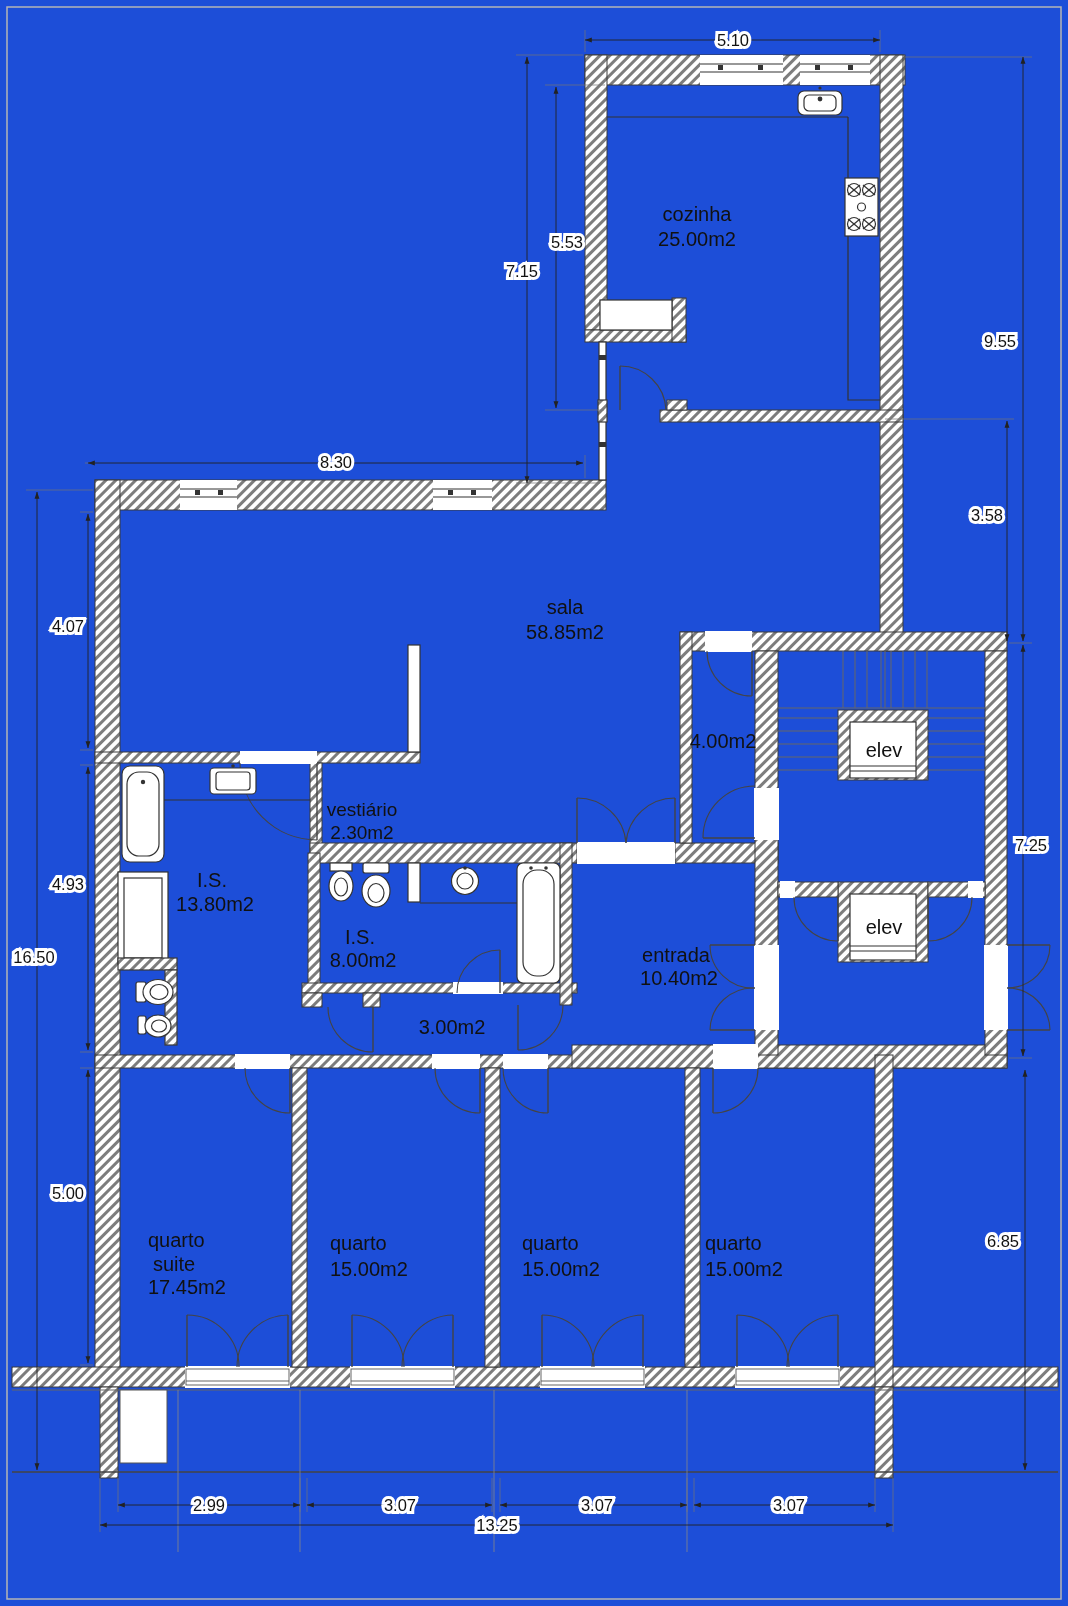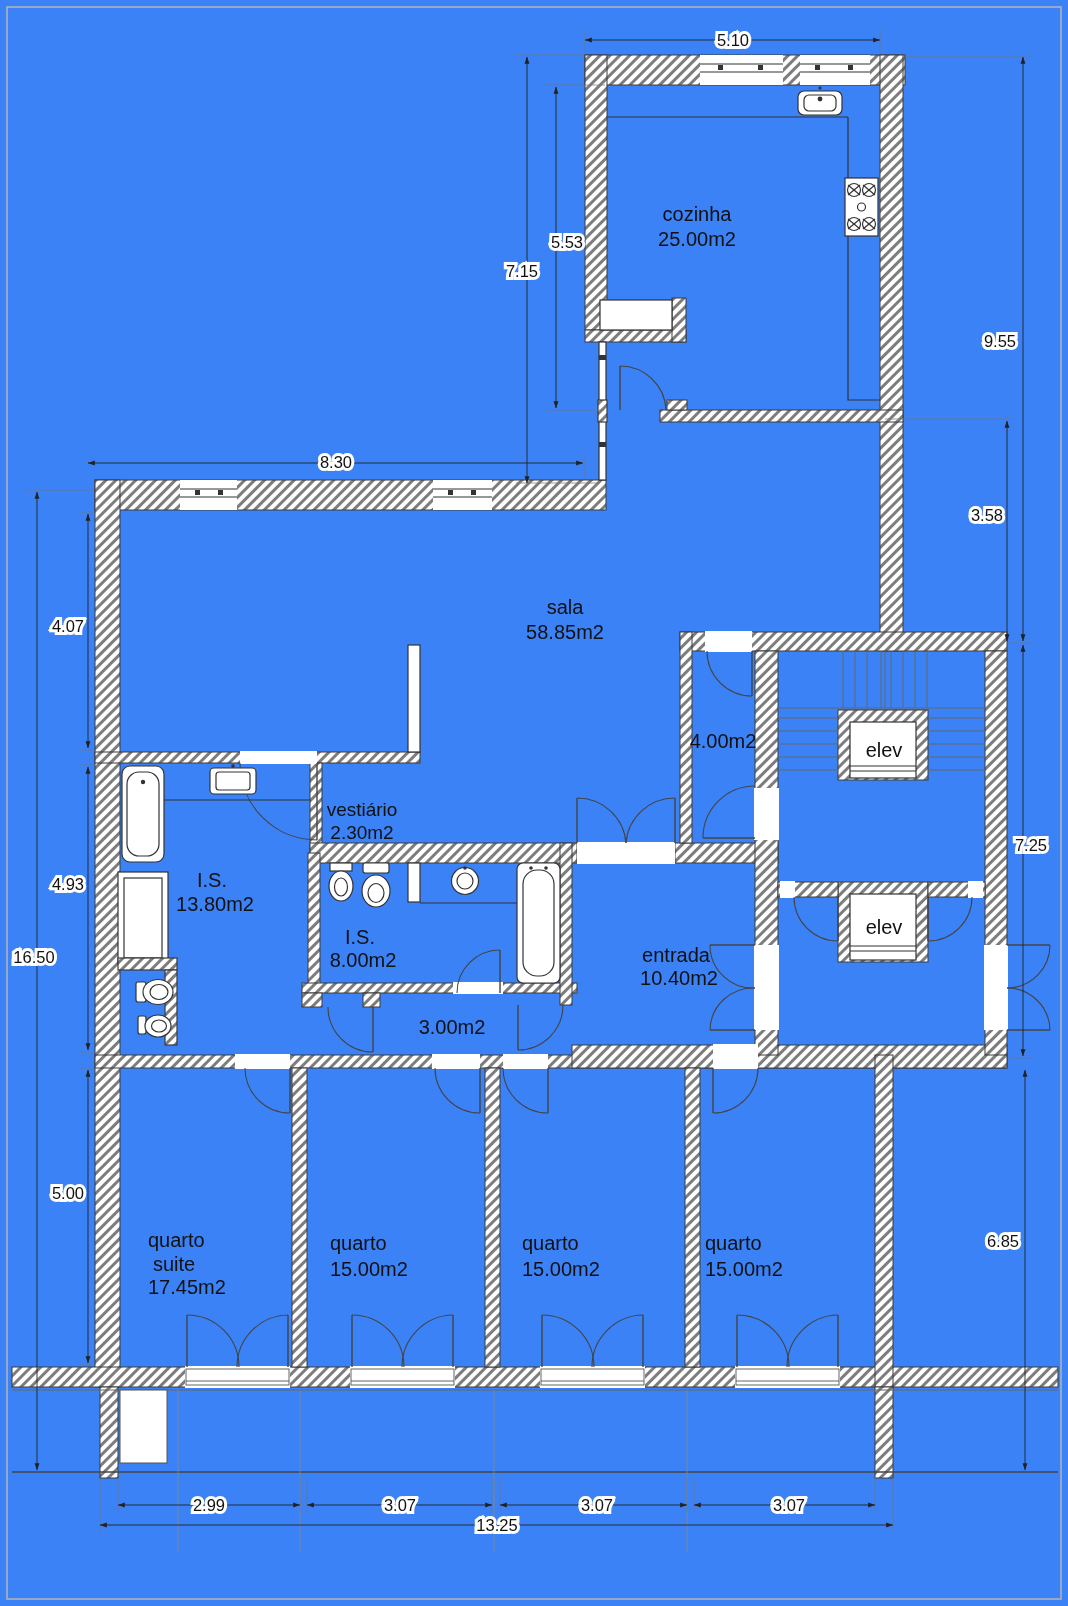--- a/index.html
+++ b/index.html
@@ -1,17 +1,17 @@
 <!DOCTYPE html>
 <html><head>
 <meta charset="utf-8">
 <style>
   html,body{margin:0;padding:0;background:#f4f4f4;}
   .page{
-    width:1068px;height:1606px;background:#3b82f6;position:relative;
+    width:1068px;height:1606px;background:#1d4ed8;position:relative;
     font-family:"Liberation Sans", sans-serif;
     box-sizing:border-box;margin:0 auto;
   }
   svg{display:block;}
   text{font-family:"Liberation Sans", sans-serif;fill:#111;}
   .room-label{font-size:20px;}
   .room-label-s{font-size:19px;}
   .dim{font-size:16.5px;}
   .halo{stroke:#ffffff;stroke-width:6px;paint-order:stroke;}
 </style>

